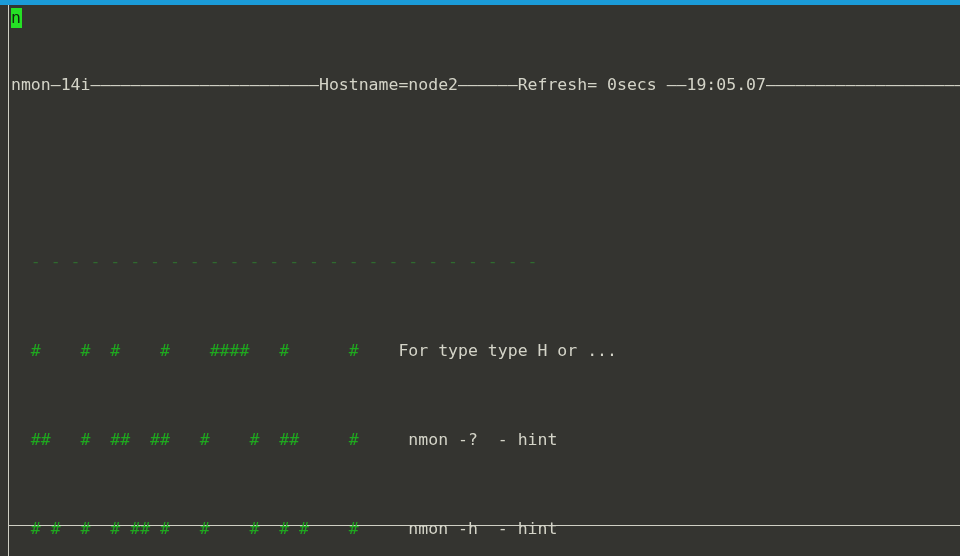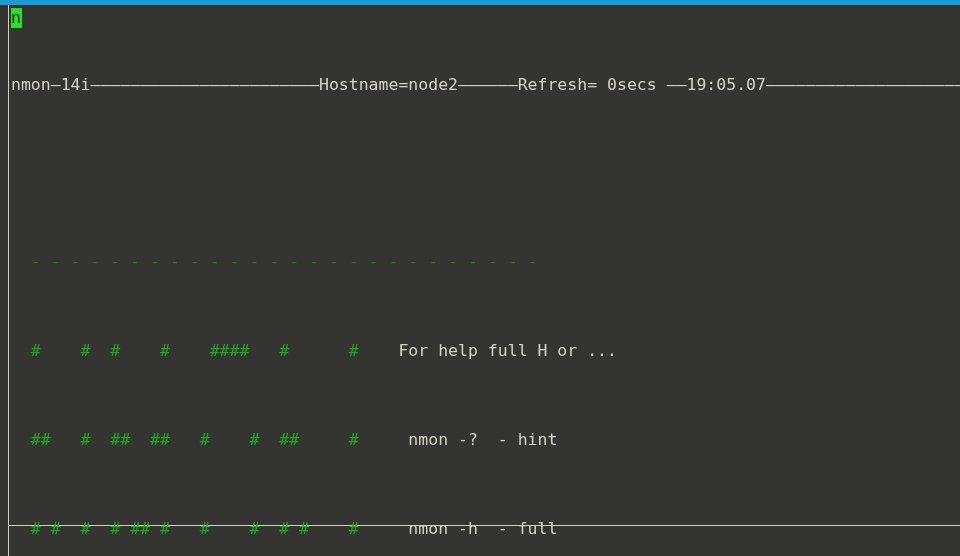--- a/index.html
+++ b/index.html
@@ -91,25 +91,25 @@
   <div id="bottom-rule"></div>
 
   <div class="term">
 
     <div class="row hdr">nmon—14i———————————————————————Hostname=node2——————Refresh= 0secs ——19:05.07————————————————————————————————————————</div>
 
     <div class="row"> </div>
 
     <div class="row"><span class="dashgreen">  - - - - - - - - - - - - - - - - - - - - - - - - - -</span></div>
 
-    <div class="row"><span class="green" style="color: rgb(31, 168, 31);">  #    #  #    #    ####   #      #    </span><span class="hdr">For help full H or ...</span></div>
+    <div class="row"><span class="green" style="color: rgb(31, 168, 31);">  #    #  #    #    ####   #      #    </span><span class="hdr">For type type H or ...</span></div>
 
     <div class="row"><span class="green" style="color: rgb(31, 168, 31);">  ##   #  ##  ##   #    #  ##     #    </span><span class="hdr"> nmon -?  - hint</span></div>
 
-    <div class="row"><span class="green" style="color: rgb(31, 168, 31);">  # #  #  # ## #   #    #  # #    #    </span><span class="hdr"> nmon -h  - full</span></div>
+    <div class="row"><span class="green" style="color: rgb(31, 168, 31);">  # #  #  # ## #   #    #  # #    #    </span><span class="hdr"> nmon -h  - hint</span></div>
 
     
 
     
 
     
 
     
 
     

